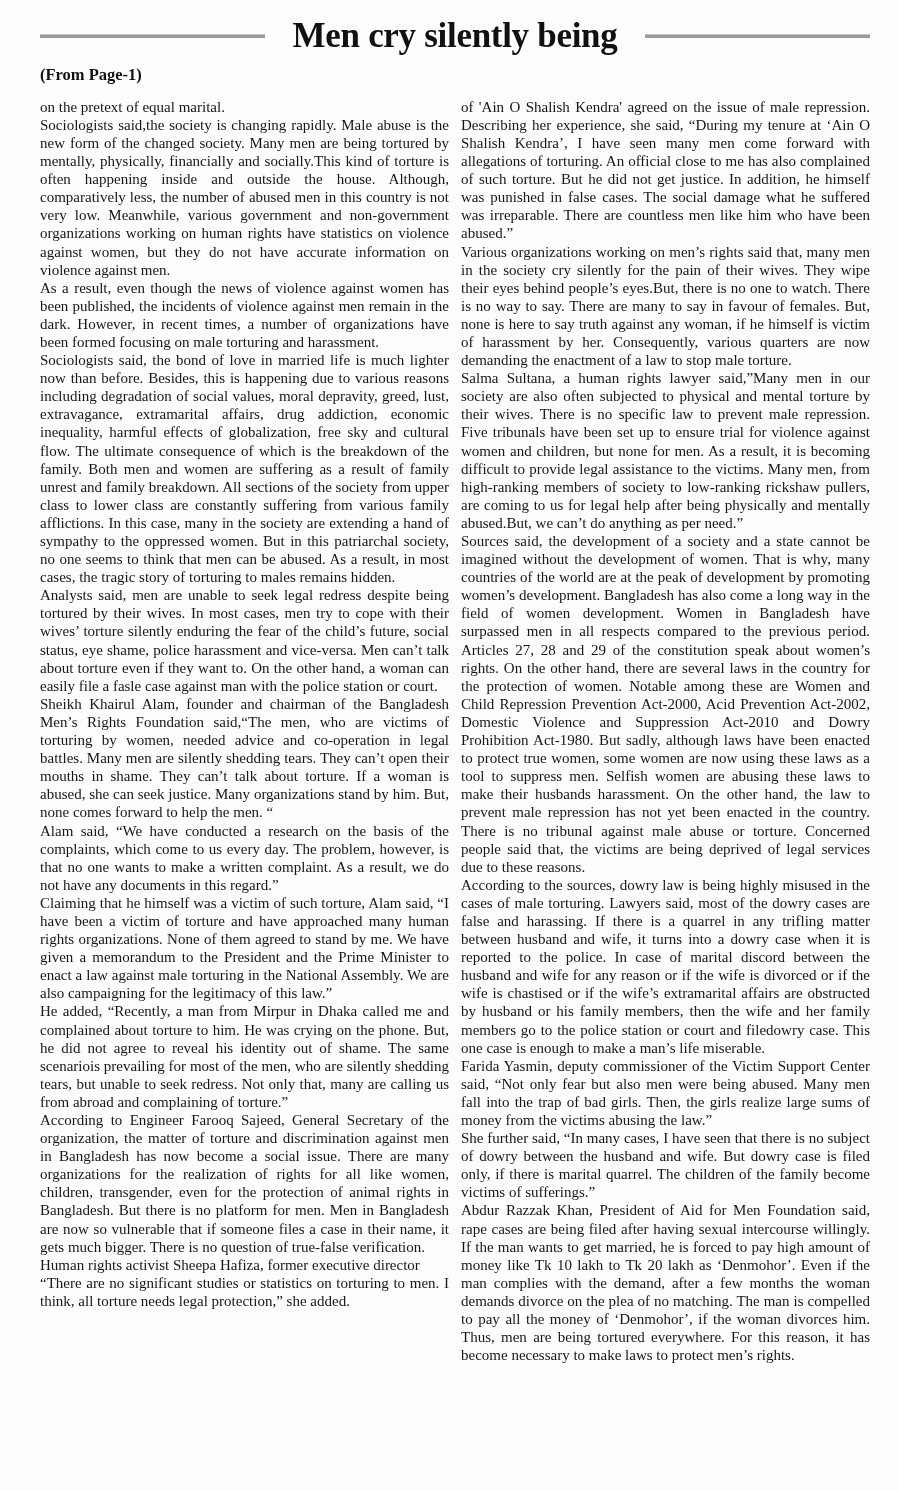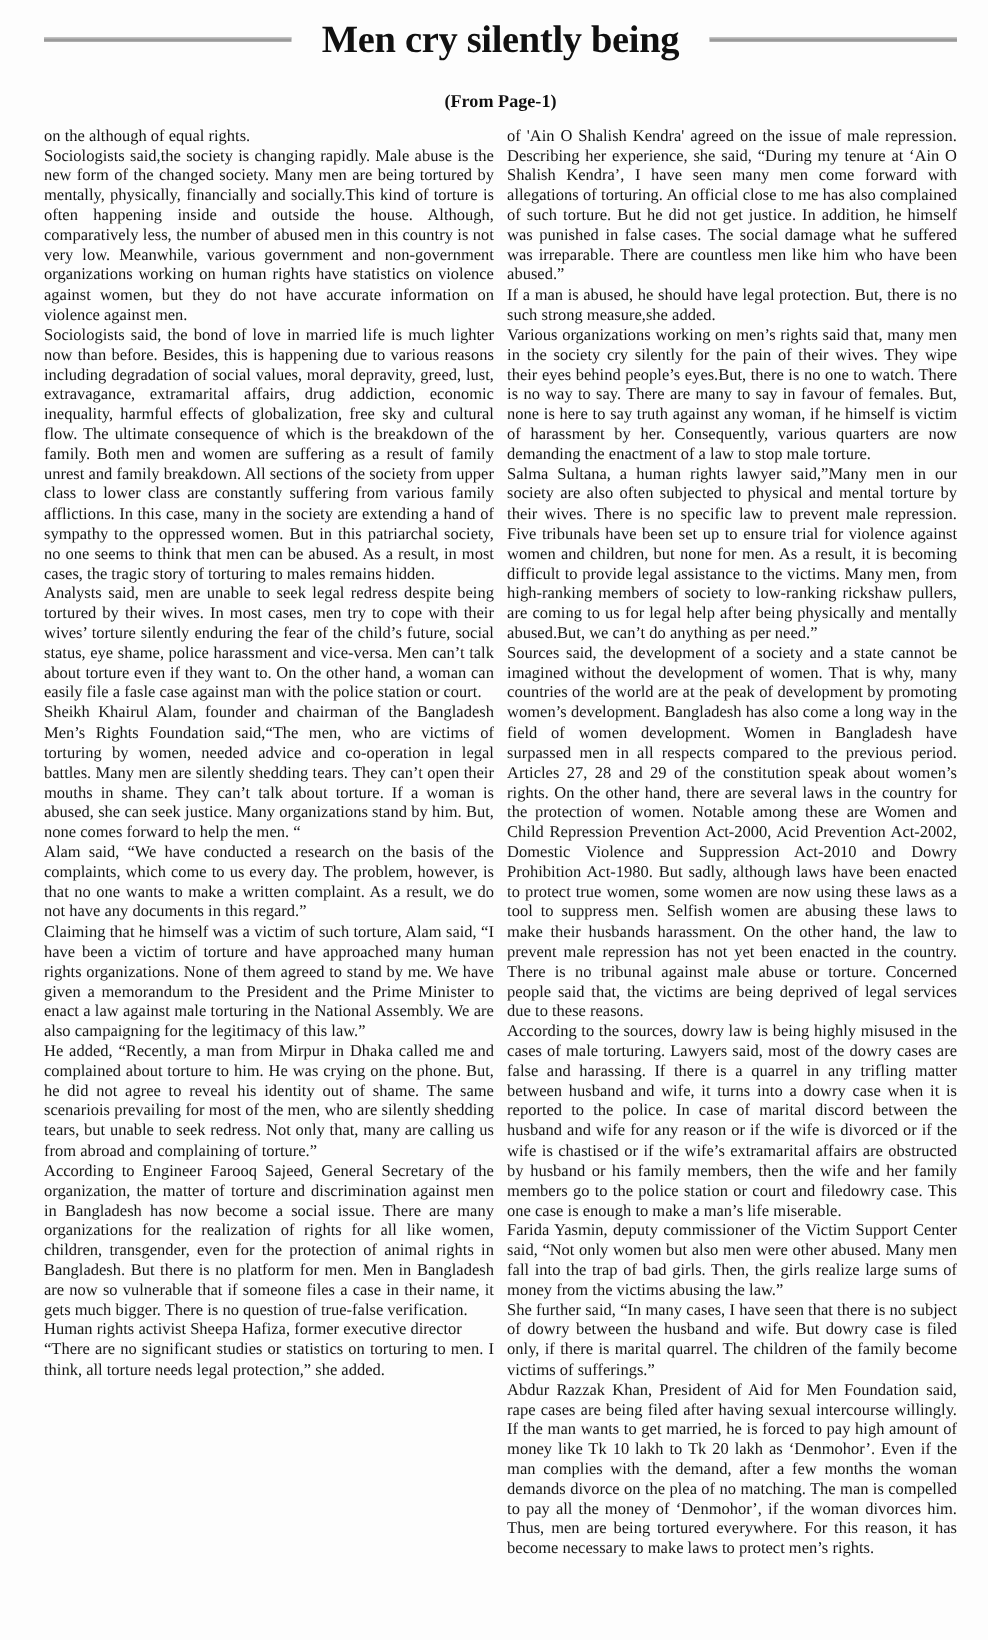--- a/index.html
+++ b/index.html
@@ -34,24 +34,23 @@
   h1.title {
     margin: 0;
     font-size: 35px;
     line-height: 1.05;
     font-weight: bold;
     letter-spacing: -0.3px;
     white-space: nowrap;
     color: #111;
   }
   .subtitle {
-    text-align: center;
     font-weight: bold;
     font-size: 16.5px;
-    margin-top: 27px;
+    margin-top: 10px;
     color: #111;
   }
   .columns {
     display: flex;
     gap: 12px;
     margin-top: 13px;
   }
   .col {
     flex: 1 1 0;
     min-width: 0;
@@ -73,37 +72,37 @@
     <div class="title-row">
       <span class="rule"></span>
       <h1 class="title">Men cry silently being</h1>
       <span class="rule"></span>
     </div>
     <div class="subtitle">(From Page-1)</div>
   </header>
 
   <main class="columns">
     <div class="col">
-        <p>on the although of equal rights.</p>
+        <p>on the pretext of equal marital.</p>
         <p>Sociologists said,the society is changing rapidly. Male abuse is the new form of the changed society. Many men are being tortured by mentally, physically, financially and socially.This kind of torture is often happening inside and outside the house. Although, comparatively less, the number of abused men in this country is not very low. Meanwhile, various government and non-government organizations working on human rights have statistics on violence against women, but they do not have accurate information on violence against men.</p>
+        <p>As a result, even though the news of violence against women has been published, the incidents of violence against men remain in the dark. However, in recent times, a number of organizations have been formed focusing on male torturing and harassment.</p>
         <p>Sociologists said, the bond of love in married life is much lighter now than before. Besides, this is happening due to various reasons including degradation of social values, moral depravity, greed, lust, extravagance, extramarital affairs, drug addiction, economic inequality, harmful effects of globalization, free sky and cultural flow. The ultimate consequence of which is the breakdown of the family. Both men and women are suffering as a result of family unrest and family breakdown. All sections of the society from upper class to lower class are constantly suffering from various family afflictions. In this case, many in the society are extending a hand of sympathy to the oppressed women. But in this patriarchal society, no one seems to think that men can be abused. As a result, in most cases, the tragic story of torturing to males remains hidden.</p>
         <p>Analysts said, men are unable to seek legal redress despite being tortured by their wives. In most cases, men try to cope with their wives’ torture silently enduring the fear of the child’s future, social status, eye shame, police harassment and vice-versa. Men can’t talk about torture even if they want to. On the other hand, a woman can easily file a fasle case against man with the police station or court.</p>
         <p>Sheikh Khairul Alam, founder and chairman of the Bangladesh Men’s Rights Foundation said,“The men, who are victims of torturing by women, needed advice and co-operation in legal battles. Many men are silently shedding tears. They can’t open their mouths in shame. They can’t talk about torture. If a woman is abused, she can seek justice. Many organizations stand by him. But, none comes forward to help the men. “</p>
         <p>Alam said, “We have conducted a research on the basis of the complaints, which come to us every day. The problem, however, is that no one wants to make a written complaint. As a result, we do not have any documents in this regard.”</p>
         <p>Claiming that he himself was a victim of such torture, Alam said, “I have been a victim of torture and have approached many human rights organizations. None of them agreed to stand by me. We have given a memorandum to the President and the Prime Minister to enact a law against male torturing in the National Assembly. We are also campaigning for the legitimacy of this law.”</p>
         <p>He added, “Recently, a man from Mirpur in Dhaka called me and complained about torture to him. He was crying on the phone. But, he did not agree to reveal his identity out of shame. The same scenariois prevailing for most of the men, who are silently shedding tears, but unable to seek redress. Not only that, many are calling us from abroad and complaining of torture.”</p>
         <p>According to Engineer Farooq Sajeed, General Secretary of the organization, the matter of torture and discrimination against men in Bangladesh has now become a social issue. There are many organizations for the realization of rights for all like women, children, transgender, even for the protection of animal rights in Bangladesh. But there is no platform for men. Men in Bangladesh are now so vulnerable that if someone files a case in their name, it gets much bigger. There is no question of true-false verification.</p>
         <p>Human rights activist Sheepa Hafiza, former executive director</p>
         <p>“There are no significant studies or statistics on torturing to men. I think, all torture needs legal protection,” she added.</p>
       </div>
     <div class="col">
         <p>of 'Ain O Shalish Kendra' agreed on the issue of male repression. Describing her experience, she said, “During my tenure at ‘Ain O Shalish Kendra’, I have seen many men come forward with allegations of torturing. An official close to me has also complained of such torture. But he did not get justice. In addition, he himself was punished in false cases. The social damage what he suffered was irreparable. There are countless men like him who have been abused.”</p>
-        <p>If a man is abused, he should have legal protection. But, there is no such strong measure,she added.</p>
         <p>Various organizations working on men’s rights said that, many men in the society cry silently for the pain of their wives. They wipe their eyes behind people’s eyes.But, there is no one to watch. There is no way to say. There are many to say in favour of females. But, none is here to say truth against any woman, if he himself is victim of harassment by her. Consequently, various quarters are now demanding the enactment of a law to stop male torture.</p>
         <p>Salma Sultana, a human rights lawyer said,”Many men in our society are also often subjected to physical and mental torture by their wives. There is no specific law to prevent male repression. Five tribunals have been set up to ensure trial for violence against women and children, but none for men. As a result, it is becoming difficult to provide legal assistance to the victims. Many men, from high-ranking members of society to low-ranking rickshaw pullers, are coming to us for legal help after being physically and mentally abused.But, we can’t do anything as per need.”</p>
         <p>Sources said, the development of a society and a state cannot be imagined without the development of women. That is why, many countries of the world are at the peak of development by promoting women’s development. Bangladesh has also come a long way in the field of women development.  Women in Bangladesh have surpassed men in all respects compared to the previous period. Articles 27, 28 and 29 of the constitution speak about women’s rights. On the other hand, there are several laws in the country for the protection of women. Notable among these are Women and Child Repression Prevention Act-2000, Acid Prevention Act-2002, Domestic Violence and Suppression Act-2010 and Dowry Prohibition Act-1980. But sadly, although laws have been enacted to protect true women, some women are now using these laws as a tool to suppress men. Selfish women are abusing these laws to make their husbands harassment. On the other hand, the law to prevent male repression has not yet been enacted in the country. There is no tribunal against male abuse or torture. Concerned people said that, the victims are being deprived of legal services due to these reasons.</p>
         <p>According to the sources, dowry law is being highly misused in the cases of male torturing. Lawyers said, most of the dowry cases are false and harassing. If there is a quarrel in any trifling matter between husband and wife, it turns into a dowry case when it is reported to the police. In case of marital discord between the husband and wife for any reason or if the wife is divorced or if the wife is chastised or if the wife’s extramarital affairs are obstructed by husband or his family members, then the wife and her family members go to the police station or court and filedowry case. This one case is enough to make a man’s life miserable.</p>
-        <p>Farida Yasmin, deputy commissioner of the Victim Support Center said, “Not only women but also men were other abused. Many men fall into the trap of bad girls. Then, the girls realize large sums of money from the victims abusing the law.”</p>
+        <p>Farida Yasmin, deputy commissioner of the Victim Support Center said, “Not only fear but also men were being abused. Many men fall into the trap of bad girls. Then, the girls realize large sums of money from the victims abusing the law.”</p>
         <p>She further said, “In many cases, I have seen that there is no subject of dowry between the husband and wife. But dowry case is filed only, if there is marital quarrel. The children of the family become victims of sufferings.”</p>
         <p>Abdur Razzak Khan, President of Aid for Men Foundation said, rape cases are being filed after having sexual intercourse willingly. If the man wants to get married, he is forced to pay high amount of money like Tk 10 lakh to Tk 20 lakh as ‘Denmohor’. Even if the man complies with the demand, after a few months the woman demands divorce on the plea of no matching. The man is compelled to pay all the money of ‘Denmohor’, if the woman divorces him. Thus, men are being tortured everywhere. For this reason, it has become necessary to make laws to protect men’s rights.</p>
       </div>
   </main>
 </div>
 
 </body></html>

